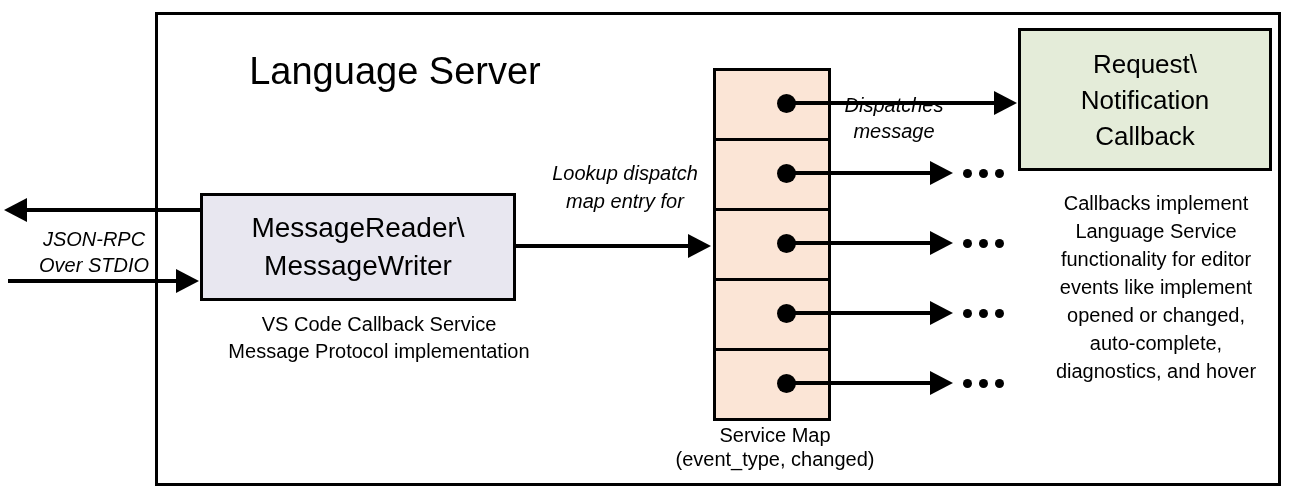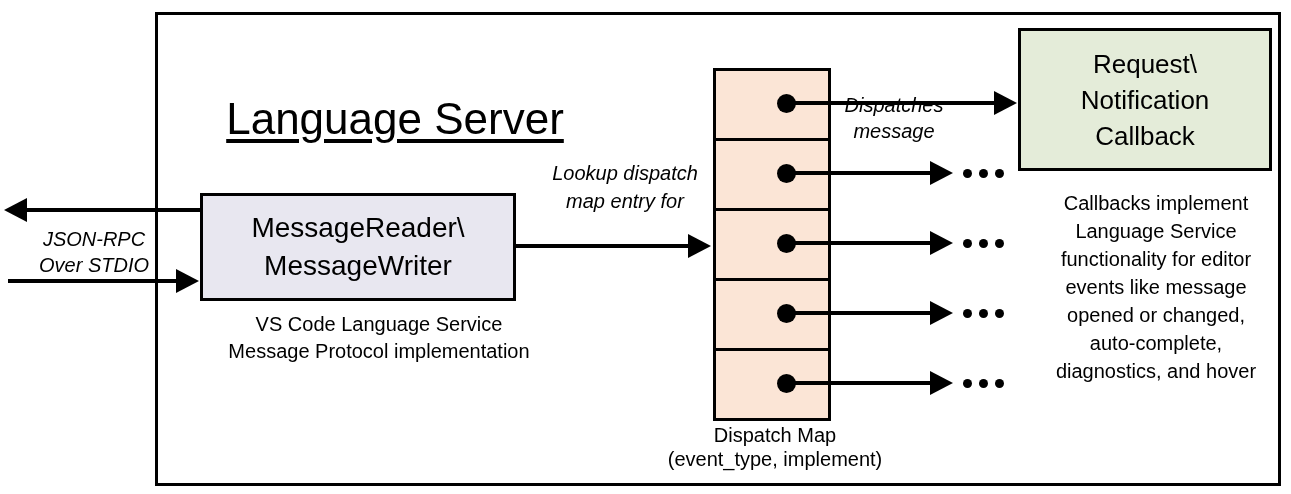--- a/index.html
+++ b/index.html
@@ -19,25 +19,23 @@
     left: 155px; top: 12px;
     width: 1126px; height: 474px;
     border: 3px solid var(--stroke, #000);
     background: transparent;
   }
 
   .diagram-title {
     position: absolute;
     left: 225px; top: 50px; width: 340px;
     text-align: center;
-    font-size: 44px;
-    text-decoration: underline;
+    font-size: 38px;
     text-underline-offset: 5px;
     white-space: nowrap;
-    margin-top: 44px;
   }
 
   .node {
     position: absolute;
     border: 3px solid var(--stroke, #000);
     display: flex;
     flex-direction: column;
     justify-content: center;
     align-items: center;
     text-align: center;
@@ -114,21 +112,21 @@
   <div class="label italic stdio-label">
     <span class="ln">JSON-RPC</span>
     <span class="ln">Over STDIO</span>
   </div>
 
   <div class="node reader-box">
     <span>MessageReader\</span>
     <span>MessageWriter</span>
   </div>
   <div class="label reader-caption">
-    <span class="ln">VS Code Language Service</span>
+    <span class="ln">VS Code Callback Service</span>
     <span class="ln">Message Protocol implementation</span>
   </div>
 
   <div class="hline" style="left:515px; top:244px; width:175px;"></div>
   <div class="head-right" style="left:688px; top:234px;"></div>
   <div class="label italic lookup-label">
     <span class="ln">Lookup dispatch</span>
     <span class="ln">map entry for</span>
   </div>
 
@@ -179,33 +177,33 @@
 
   <div class="hline" style="left:786px; top:381px; width:146px;"></div>
   <div class="head-right" style="left:930px; top:371px;"></div>
   <div class="ellipsis" style="left:963px; top:379px;">
       <span class="d"></span>
       <span class="d"></span>
       <span class="d"></span>
     </div>
 
   <div class="label map-caption">
-    <span class="ln">Dispatch Map</span>
-    <span class="ln">(event_type, implement)</span>
+    <span class="ln">Service Map</span>
+    <span class="ln">(event_type, changed)</span>
   </div>
 
   <div class="node callback-box">
     <span>Request\</span>
     <span>Notification</span>
     <span>Callback</span>
   </div>
 
   <div class="label callbacks-note">
     <span class="ln">Callbacks implement</span>
     <span class="ln">Language Service</span>
     <span class="ln">functionality for editor</span>
-    <span class="ln">events like message</span>
+    <span class="ln">events like implement</span>
     <span class="ln">opened or changed,</span>
     <span class="ln">auto-complete,</span>
     <span class="ln">diagnostics, and hover</span>
   </div>
 
 </div>
 
 </body></html>

